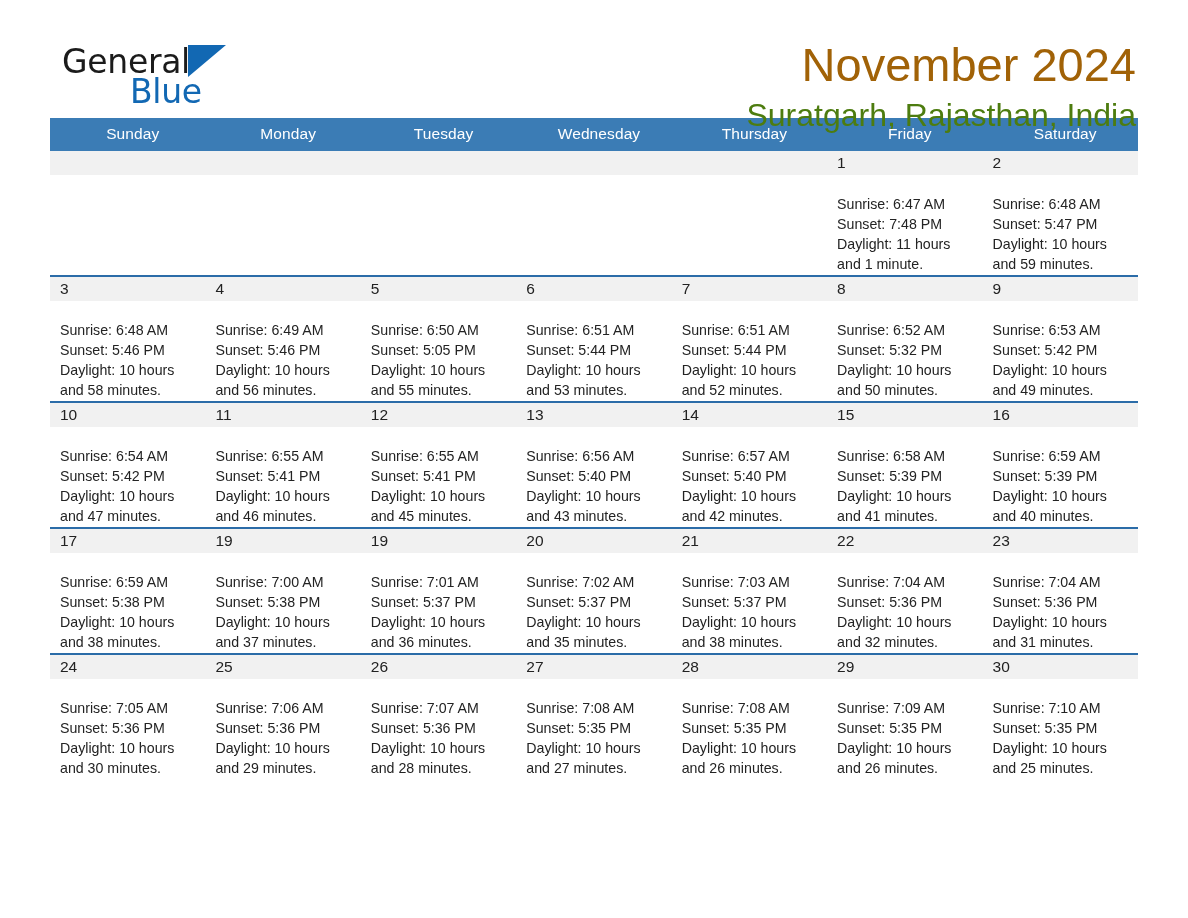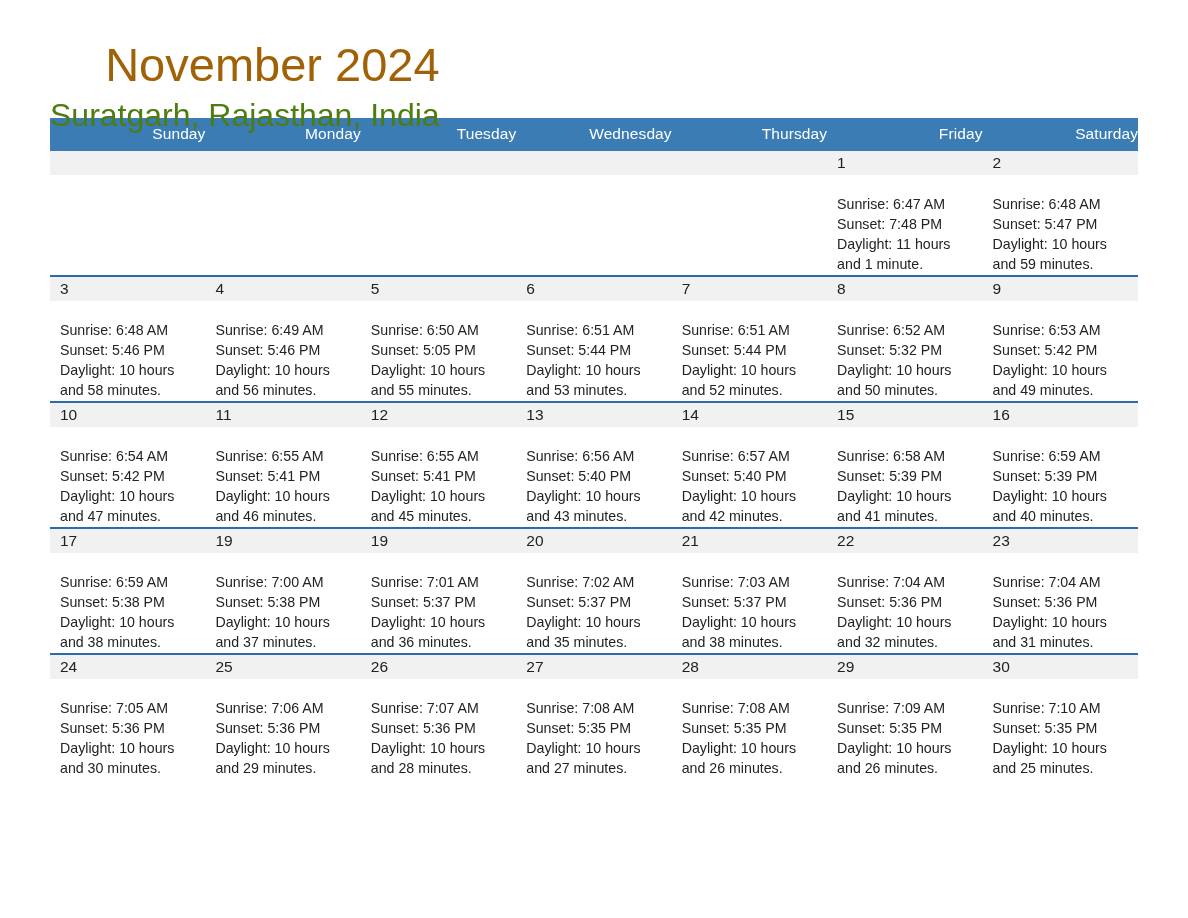--- a/index.html
+++ b/index.html
@@ -95,21 +95,21 @@
     margin-top: 8px;
     width: 1088px;
     border-collapse: collapse;
     table-layout: fixed;
   }
   .calendar th {
     background: #3b7cb5;
     color: #ffffff;
     font-size: 15.5px;
     font-weight: 400;
-    text-align: right;
+    text-align: center;
     padding: 7px 0 8px 10px;
     height: 17px;
     letter-spacing: 0.1px;
   }
   .calendar td {
     vertical-align: top;
     padding: 0;
     border-top: 2px solid #2b6ca8;
     height: 124px;
     background: #ffffff;
@@ -138,20 +138,29 @@
   }
   td.empty .cell-body { visibility: hidden; }
 </style>
 </head>
 <body>
 
 <div class="page">
 
   <div class="header">
 
+    <div class="logo">
+      <div class="logo-row1">
+        <span class="logo-general">General</span>
+        <span class="logo-tri"></span>
+      </div>
+      <div class="logo-row2">
+        <span class="logo-blue">Blue</span>
+      </div>
+    </div>
 
     <div class="titles">
       <div class="month-title">November 2024</div>
       <div class="location">Suratgarh, Rajasthan, India</div>
     </div>
 
   </div>
 
   <table class="calendar">
     <thead>

